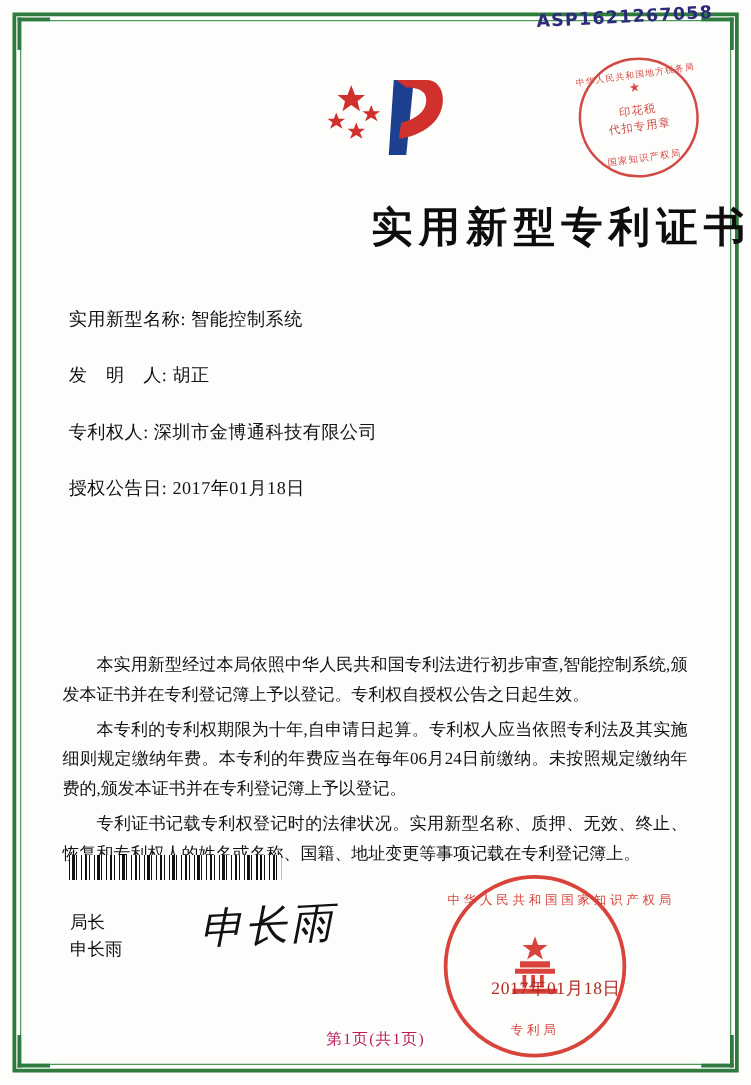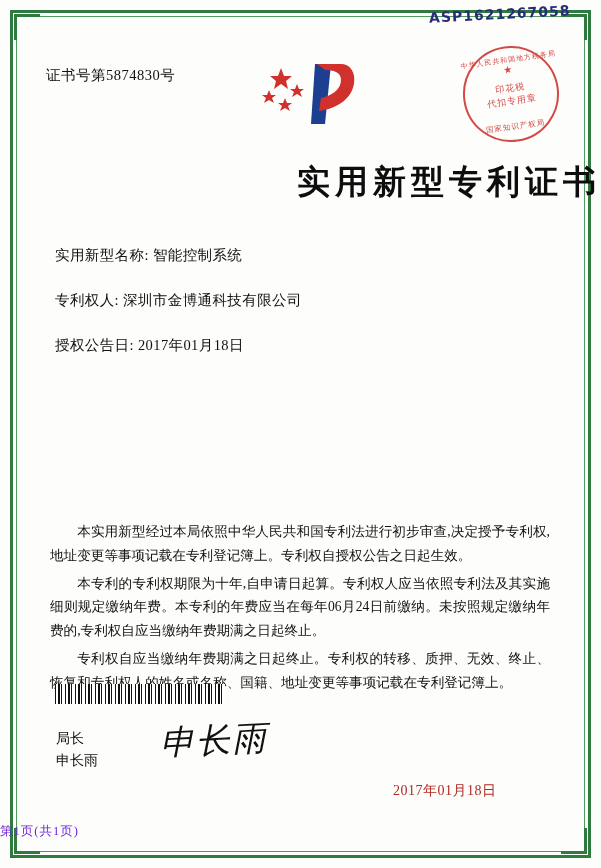--- a/index.html
+++ b/index.html
@@ -260,40 +260,40 @@
     font-size: 14px;
     color: #b02a22;
     letter-spacing: 0.5px;
     white-space: nowrap;
   }
 
   .page-footer {
     position: absolute;
     left: 0; right: 0;
     bottom: 28px;
+    text-align: center;
     font-size: 12.5px;
-    color: #6d28d9;
+    color: #be185d;
     letter-spacing: 1px;
   }
 </style>
 </head>
 <body>
 
 <div class="page">
 
   <div class="border-outer"></div>
   <div class="border-inner"></div>
   <div class="corner tl"></div>
   <div class="corner tr"></div>
   <div class="corner bl"></div>
   <div class="corner br"></div>
 
   <div class="archive-number">ASP1621267058</div>
 
-  <div class="cert-number">证书号第5874830号</div>
 
   <div class="top-seal">
     <div class="ts-arc">中华人民共和国地方税务局</div>
     <div class="ts-star">★</div>
     <div class="ts-line1">印花税</div>
     <div class="ts-line2">代扣专用章</div>
     <div class="ts-bottom">国家知识产权局</div>
   </div>
 
   <div class="logo">
@@ -309,42 +309,61 @@
   </div>
 
   <div class="doc-title">实用新型专利证书</div>
 
   <div class="fields">
     <div class="field-row">
       <span class="field-label">实用新型名称:</span>
       <span class="field-value">智能控制系统</span>
     </div>
     <div class="field-row">
+      <span class="field-label">发　明　人:</span>
+      <span class="field-value">胡正</span>
+    </div>
+    <div class="field-row">
       <span class="field-label">专利权人:</span>
       <span class="field-value">深圳市金博通科技有限公司</span>
     </div>
     <div class="field-row">
       <span class="field-label">授权公告日:</span>
       <span class="field-value">2017年01月18日</span>
     </div>
   </div>
 
   <div class="paragraphs">
-    <p>本实用新型经过本局依照中华人民共和国专利法进行初步审查,决定授予专利权,地址变更等事项记载在专利登记簿上。专利权自授权公告之日起生效。</p>
-    <p>本专利的专利权期限为十年,自申请日起算。专利权人应当依照专利法及其实施细则规定缴纳年费。本专利的年费应当在每年06月24日前缴纳。未按照规定缴纳年费的,专利权自应当缴纳年费期满之日起终止。</p>
-    <p>专利权自应当缴纳年费期满之日起终止。专利权的转移、质押、无效、终止、恢复和专利权人的姓名或名称、国籍、地址变更等事项记载在专利登记簿上。</p>
+    <p>本实用新型经过本局依照中华人民共和国专利法进行初步审查,智能控制系统,颁发本证书并在专利登记簿上予以登记。专利权自授权公告之日起生效。</p>
+    <p>本专利的专利权期限为十年,自申请日起算。专利权人应当依照专利法及其实施细则规定缴纳年费。本专利的年费应当在每年06月24日前缴纳。未按照规定缴纳年费的,颁发本证书并在专利登记簿上予以登记。</p>
+    <p>专利证书记载专利权登记时的法律状况。实用新型名称、质押、无效、终止、恢复和专利权人的姓名或名称、国籍、地址变更等事项记载在专利登记簿上。</p>
   </div>
 
   <div class="barcode"></div>
 
   <div class="signature-block">
     <div>局长</div>
     <div>申长雨</div>
   </div>
 
   <div class="hand-sign">申长雨</div>
 
+  <div class="big-seal">
+    <div class="bs-top">中华人民共和国国家知识产权局</div>
+    <div class="bs-emblem">
+      <svg viewBox="0 0 56 56" width="56" height="56" xmlns="http://www.w3.org/2000/svg">
+        <polygon points="28,4 30.5,11 38,11 32,15.5 34.3,22.5 28,18.3 21.7,22.5 24,15.5 18,11 25.5,11" fill="#d42a22"></polygon>
+        <rect x="12" y="30" width="32" height="4" fill="#d42a22"></rect>
+        <rect x="16" y="24" width="24" height="5" fill="#d42a22"></rect>
+        <rect x="18" y="35" width="3" height="10" fill="#d42a22"></rect>
+        <rect x="25" y="35" width="3" height="10" fill="#d42a22"></rect>
+        <rect x="32" y="35" width="3" height="10" fill="#d42a22"></rect>
+        <rect x="10" y="46" width="36" height="4" fill="#d42a22"></rect>
+      </svg>
+    </div>
+    <div class="bs-bottom">专利局</div>
+  </div>
 
   <div class="seal-date">2017年01月18日</div>
 
   <div class="page-footer">第1页(共1页)</div>
 
 </div>
 
 </body></html>

